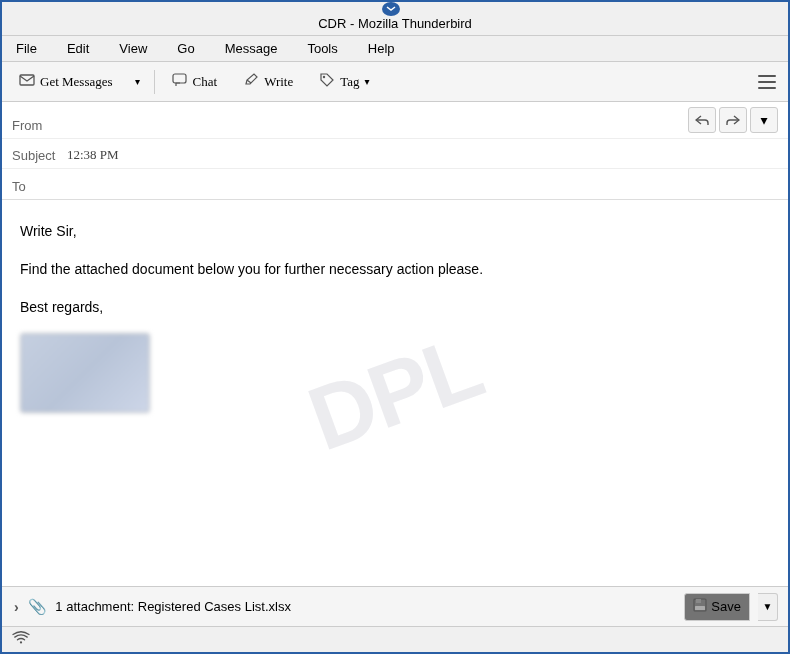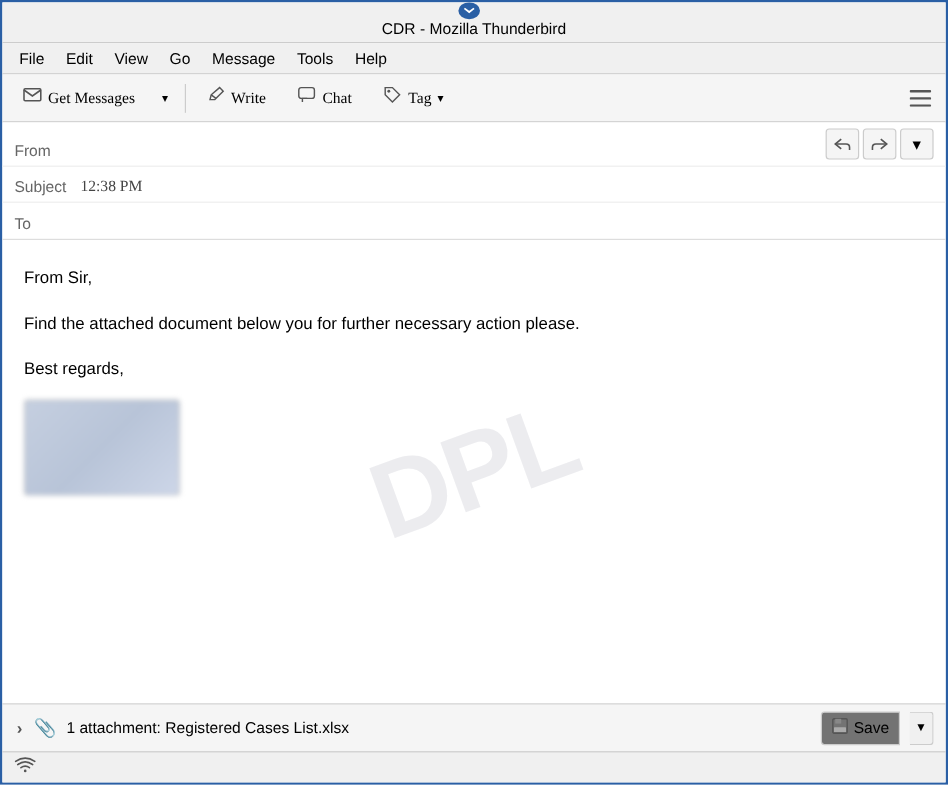--- a/index.html
+++ b/index.html
@@ -70,21 +70,21 @@
 
     
     .menu-bar {
       height: 26px;
       background: #f0f0f0;
       display: flex;
       align-items: center;
       padding: 0 6px;
       border-bottom: 1px solid #ccc;
       flex-shrink: 0;
-      gap: 2px;
+      gap: 14px;
     }
     .menu-item {
       padding: 2px 8px;
       cursor: pointer;
       font-size: 13px;
       color: #000;
       border-radius: 3px;
     }
 
     
@@ -350,34 +350,34 @@
           <path d="M1 4 L8 9 L15 4" stroke="#555" stroke-width="1.3"></path>
         </svg>
       </span>
       <span>Get Messages</span>
     </button>
     <button class="toolbar-dropdown">▾</button>
     <div class="toolbar-separator"></div>
     <button class="toolbar-btn">
       <span class="toolbar-btn-icon">
         <svg width="16" height="16" viewBox="0 0 16 16" fill="none">
+          <rect x="1" y="2" width="13" height="9" rx="2" stroke="#555" stroke-width="1.2"></rect>
+          <path d="M4 14 L4 11 L8 11" stroke="#555" stroke-width="1.2" fill="none"></path>
+        </svg>
+      </span>
+      <span>Chat</span>
+    </button>
+    <button class="toolbar-btn">
+      <span class="toolbar-btn-icon">
+        <svg width="16" height="16" viewBox="0 0 16 16" fill="none">
           <path d="M3 12 L4 8 L11 2 L14 5 L7 12 Z" stroke="#555" stroke-width="1.2" fill="none"></path>
           <path d="M4 8 L8 11" stroke="#555" stroke-width="1.2"></path>
         </svg>
       </span>
       <span>Write</span>
-    </button>
-    <button class="toolbar-btn">
-      <span class="toolbar-btn-icon">
-        <svg width="16" height="16" viewBox="0 0 16 16" fill="none">
-          <rect x="1" y="2" width="13" height="9" rx="2" stroke="#555" stroke-width="1.2"></rect>
-          <path d="M4 14 L4 11 L8 11" stroke="#555" stroke-width="1.2" fill="none"></path>
-        </svg>
-      </span>
-      <span>Chat</span>
     </button>
     <button class="toolbar-btn">
       <span class="toolbar-btn-icon">
         <svg width="16" height="16" viewBox="0 0 16 16" fill="none">
           <path d="M2 2 L8 2 L14 8 L8 14 L2 8 Z" stroke="#555" stroke-width="1.2"></path>
           <circle cx="5" cy="5" r="1.2" fill="#555"></circle>
         </svg>
       </span>
       <span>Tag</span>
       <span style="font-size:10px;">▾</span>
@@ -418,21 +418,21 @@
     </div>
     <div class="email-header-row">
       <span class="email-header-label">To</span>
       <span class="email-header-value"></span>
     </div>
   </div>
 
   <div class="email-body">
     <div class="watermark">DPL</div>
     <div class="email-body-text">
-      <p>From Sir,</p>
+      <p>Write Sir,</p>
       <p>Find the attached document below you for further necessary action please.</p>
       <p>Best regards,</p>
     </div>
     <div class="attachment-thumb">
       <div class="attachment-thumb-inner"></div>
     </div>
   </div>
 
   <div class="attachment-bar">
     <span class="attachment-expand" style="font-size:14px; font-weight:bold;">›</span>

